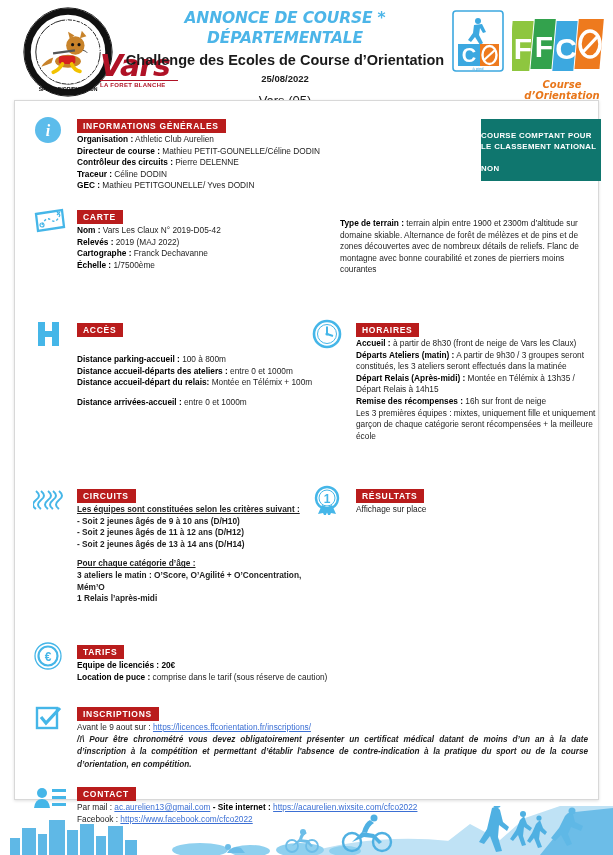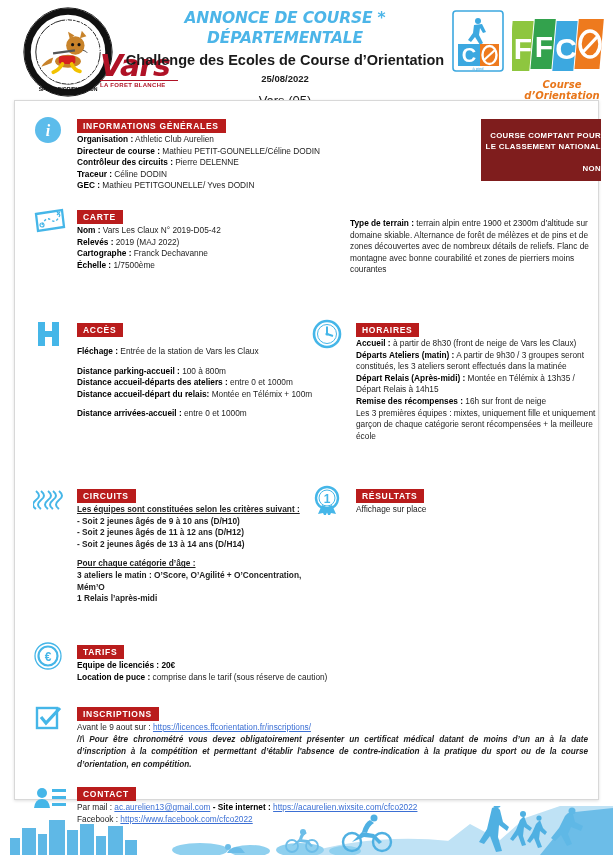--- a/index.html
+++ b/index.html
@@ -53,21 +53,21 @@
     padding:2px 7px 2px 6px; line-height:10px; margin-bottom:1px;
   }
   .sec-text { font-size:8.3px; color:#1d1d1d; line-height:11.6px; }
   .sec-text b { font-weight:bold; color:#000; }
   .sec-text .u { text-decoration:underline; font-weight:bold; }
   .gap { height:8px; }
   a.link { color:#3b6fd4; text-decoration:underline; }
 
   .badge-national {
     position:absolute; left:466px; top:18px; width:120px; height:62px;
-    background:#7f1d1d; color:#fff; text-align:right;
+    background:#0f766e; color:#fff; text-align:left;
     font-size:7.8px; font-weight:bold; letter-spacing:0.35px; line-height:11px;
     padding-top:11px;
   }
   .badge-national .non { margin-top:11px; }
 
   .ital { font-style:italic; font-weight:bold; font-size:8.2px; line-height:12.6px;
           text-align:justify; }
 
   
   #footer { position:absolute; left:0; top:806px; width:613px; height:49px; overflow:hidden; }
@@ -189,37 +189,36 @@
         <div class="sec-head">CARTE</div>
         <div class="sec-text">
           <div><b>Nom :</b><span> Vars Les Claux N° 2019-D05-42</span></div>
           <div><b>Relevés :</b><span> 2019 (MAJ 2022)</span></div>
           <div><b>Cartographe :</b><span> Franck Dechavanne</span></div>
           <div><b>Échelle :</b><span> 1/7500ème</span></div>
         </div>
       </div>
     </div>
 
-    <div class="section" style="left:335px; top:117px; width:250px;">
+    <div class="section" style="left:325px; top:117px; width:250px;">
       <div class="sec-text" style="text-align:left;">
         <b>Type de terrain :</b><span> terrain alpin entre 1900 et 2300m d’altitude sur domaine skiable. Alternance de forêt de mélèzes et de pins et de zones découvertes avec de nombreux détails de reliefs. Flanc de montagne avec bonne courabilité et zones de pierriers moins courantes</span>
       </div>
     </div>
 
     <div class="section" style="left:18px; top:218px; width:280px;">
       <svg class="sec-icon" viewBox="0 0 34 30">
         <rect x="5" y="3" width="7" height="24" fill="#45b6e8"></rect>
         <rect x="19" y="3" width="7" height="24" fill="#45b6e8"></rect>
         <rect x="12" y="12" width="7" height="6" fill="#45b6e8"></rect>
       </svg>
       <div class="sec-body" style="width:236px;">
         <div class="sec-head">ACCÈS</div>
         <div class="sec-text">
           <div class="gap"></div>
-          <div><b>Fléchage :</b><span> Entrée de la station de Vars les Claux</span></div>
           <div class="gap"></div>
           <div><b>Distance parking-accueil :</b><span> 100 à 800m</span></div>
           <div><b>Distance accueil-départs des ateliers :</b><span> entre 0 et 1000m</span></div>
           <div><b>Distance accueil-départ du relais:</b><span> Montée en Télémix + 100m</span></div>
           <div class="gap"></div>
           <div><b>Distance arrivées-accueil :</b><span> entre 0 et 1000m</span></div>
         </div>
       </div>
     </div>
 

